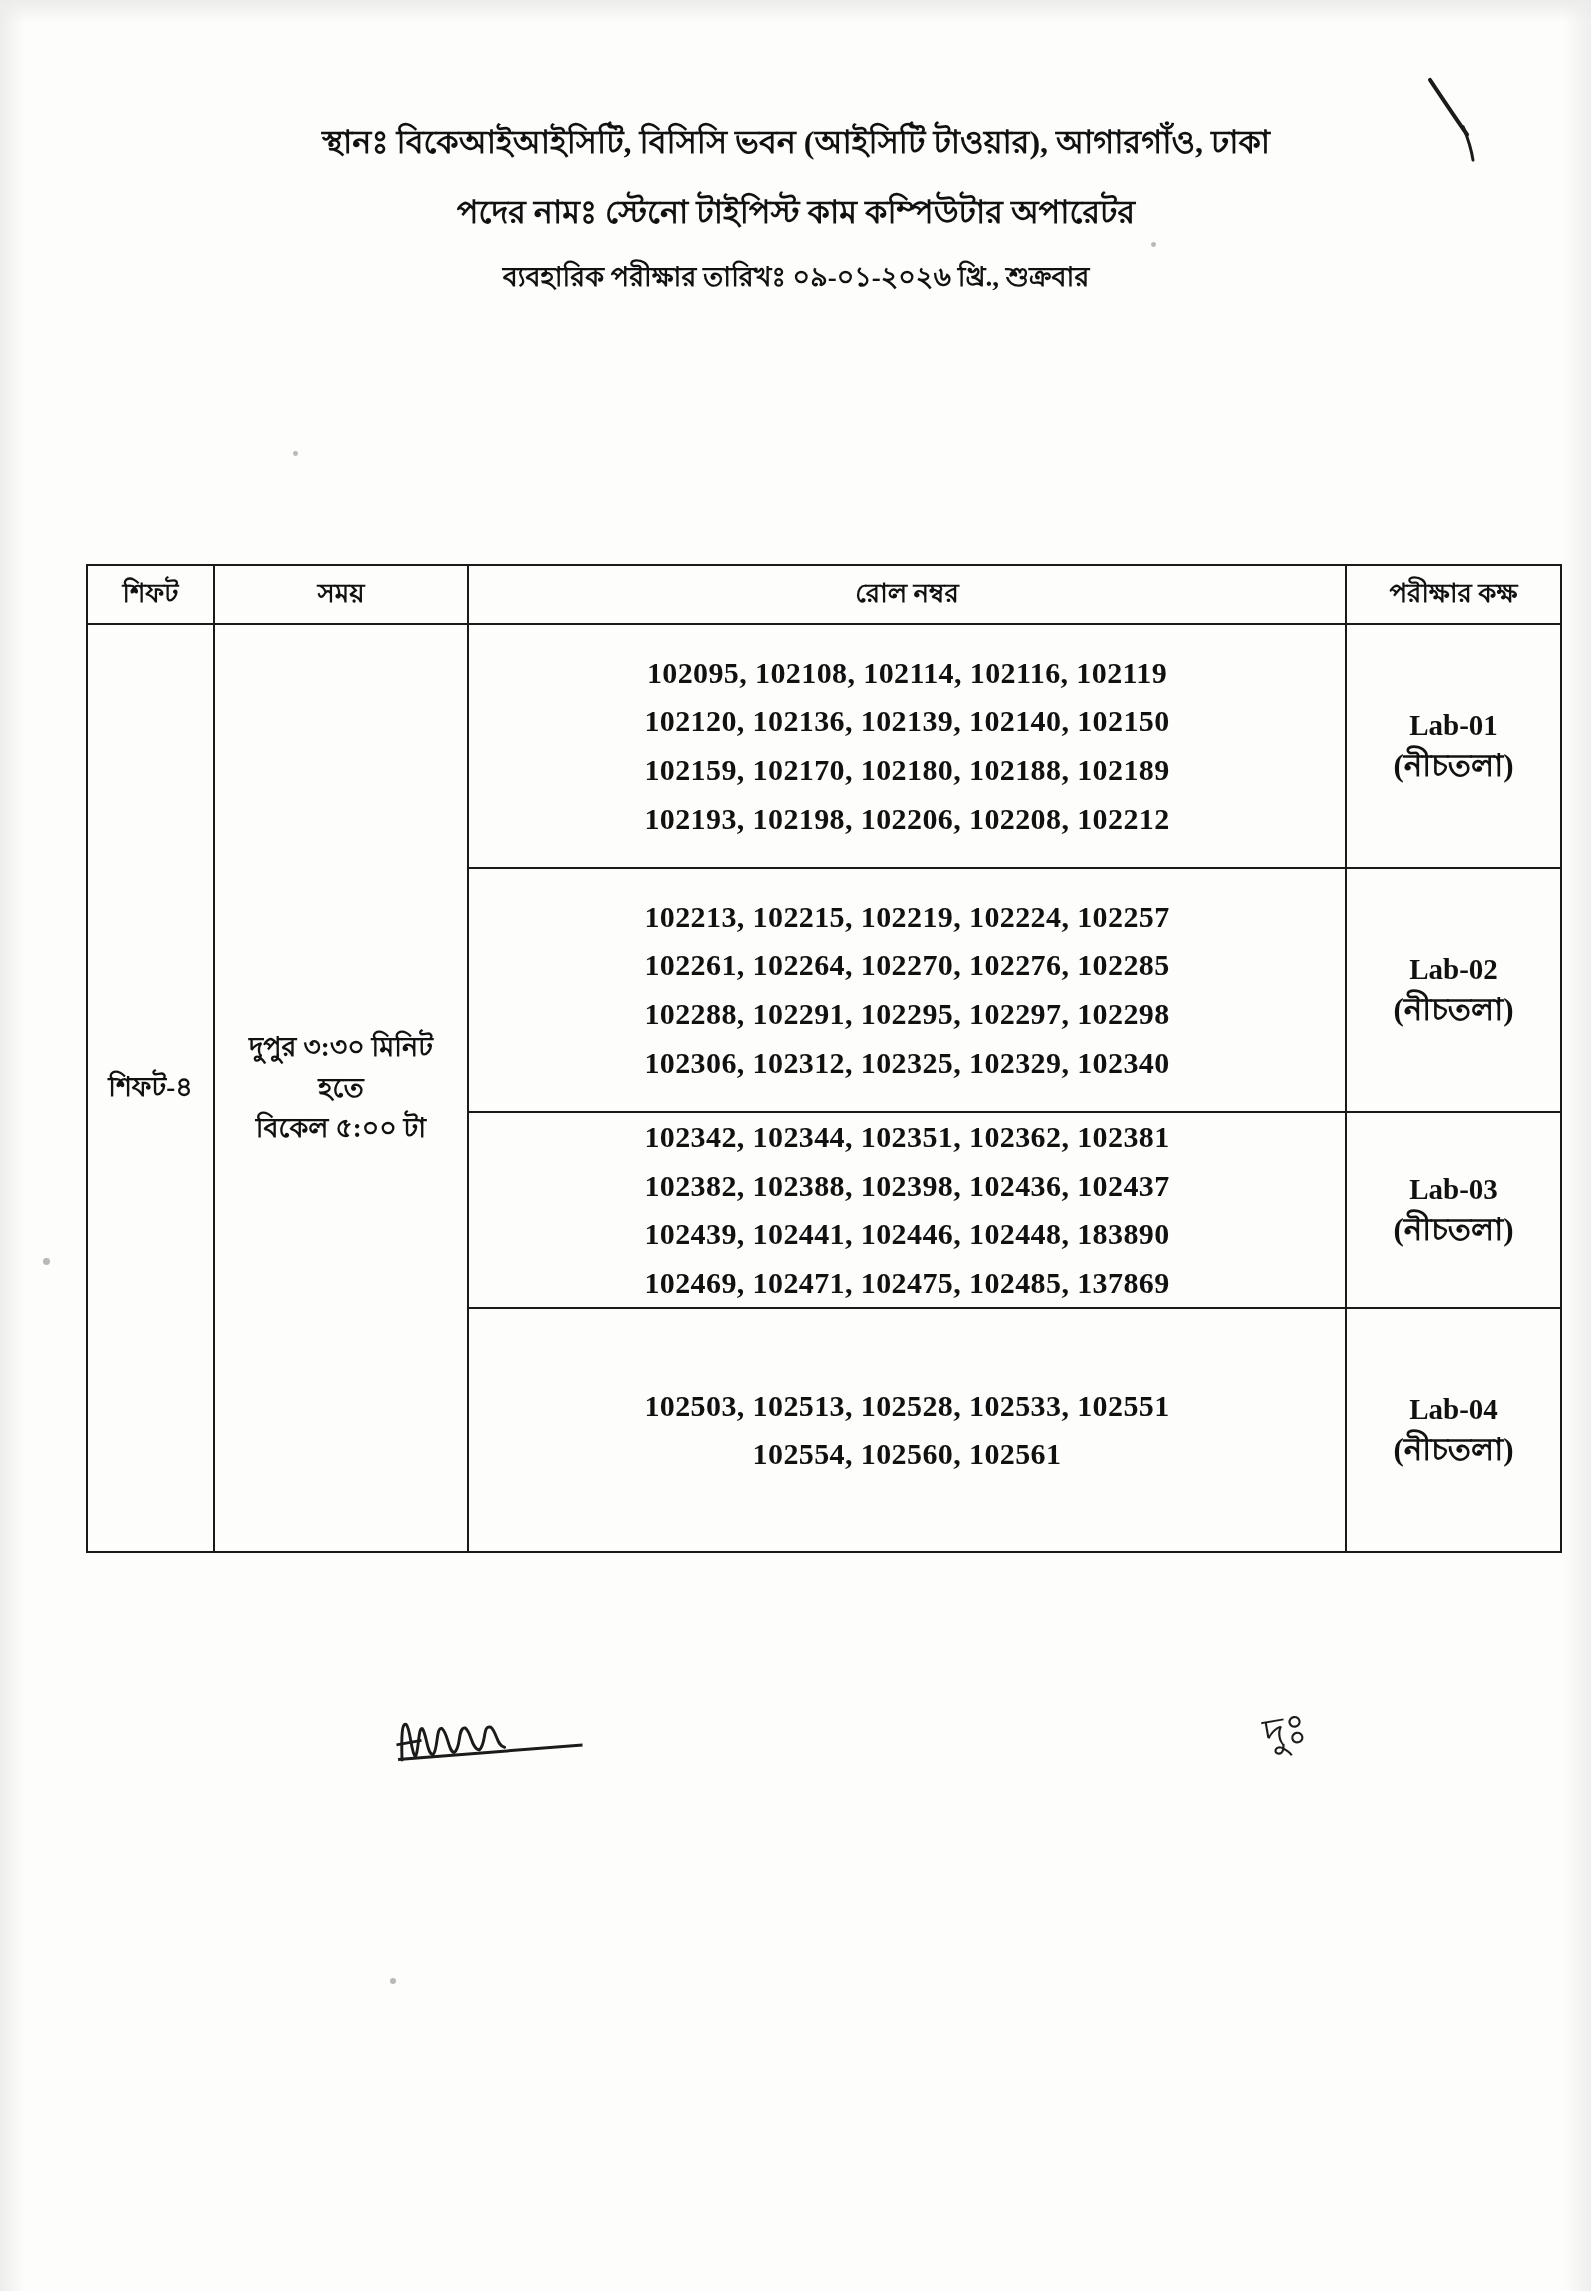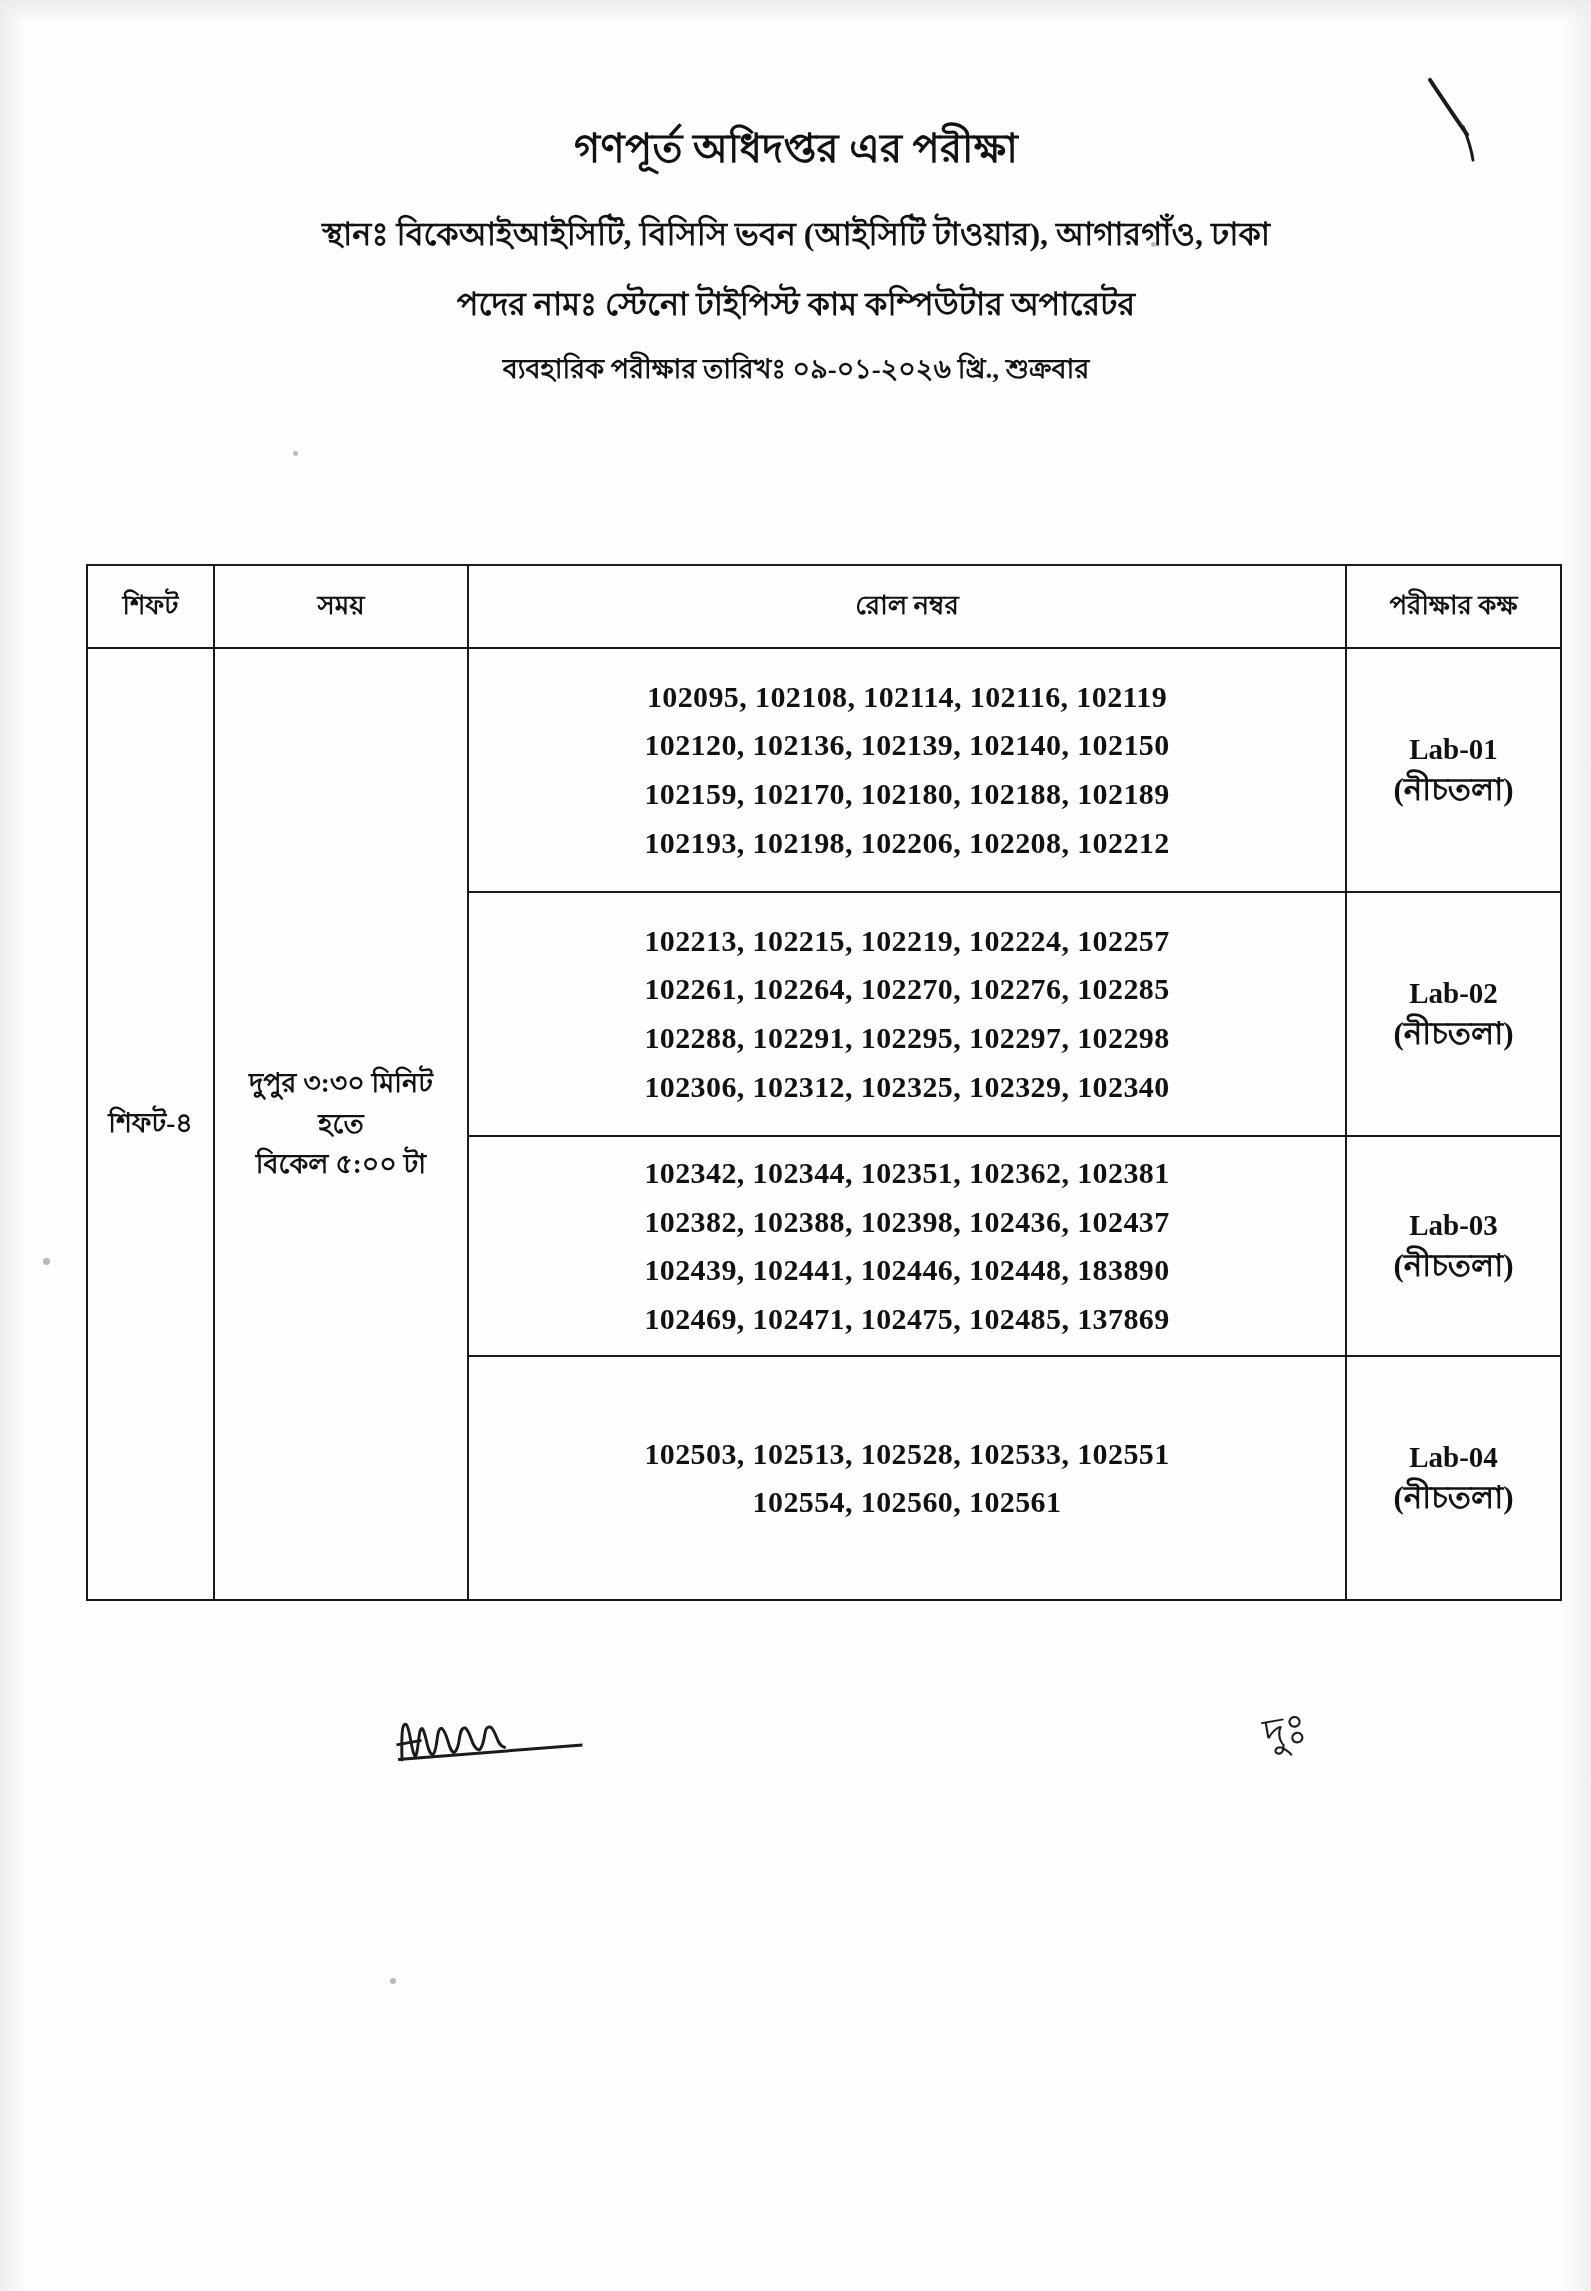--- a/index.html
+++ b/index.html
@@ -77,21 +77,21 @@
     position: absolute;
     left: 86px;
     top: 564px;
     width: 1473px;
     border-collapse: collapse;
     table-layout: fixed;
   }
   table.seat-table td,
   table.seat-table th {
     border: 2px solid #1a1a1a;
-    padding: 12px;
+    padding: 0;
     vertical-align: middle;
     text-align: center;
   }
   thead th {
     height: 57px;
     font-size: 26px;
     font-weight: bold;
   }
   .col-shift { width: 127px; }
   .col-time  { width: 254px; }
@@ -189,21 +189,20 @@
   <div class="speck" style="left:390px; top:1978px; width:5.9px; height:5.9px;"></div>
   <div class="speck" style="left:1151px; top:242px; width:4.9px; height:4.9px;"></div>
   <div class="speck" style="left:293px; top:451px; width:4.9px; height:4.9px;"></div>
 
   <svg class="pen-stroke" viewBox="0 0 54 92">
     <path d="M6 4 C 18 22, 30 40, 44 60" stroke="#1b1b1b" stroke-width="4" fill="none" stroke-linecap="round"></path>
     <path d="M40 52 C 44 62, 48 72, 50 86" stroke="#1b1b1b" stroke-width="3" fill="none" stroke-linecap="round"></path>
   </svg>
 
   <div class="header">
-    <div class="title-main">গণপূর্ত অধিদপ্তর এর পরীক্ষা</div>
     <div class="line-venue">স্থানঃ বিকেআইআইসিটি, বিসিসি ভবন (আইসিটি টাওয়ার), আগারগাঁও, ঢাকা</div>
     <div class="line-post">পদের নামঃ স্টেনো টাইপিস্ট কাম কম্পিউটার অপারেটর</div>
     <div class="line-date">ব্যবহারিক পরীক্ষার তারিখঃ ০৯-০১-২০২৬ খ্রি., শুক্রবার</div>
   </div>
 
   <table class="seat-table">
     <colgroup>
       <col class="col-shift">
       <col class="col-time">
       <col class="col-roll">

